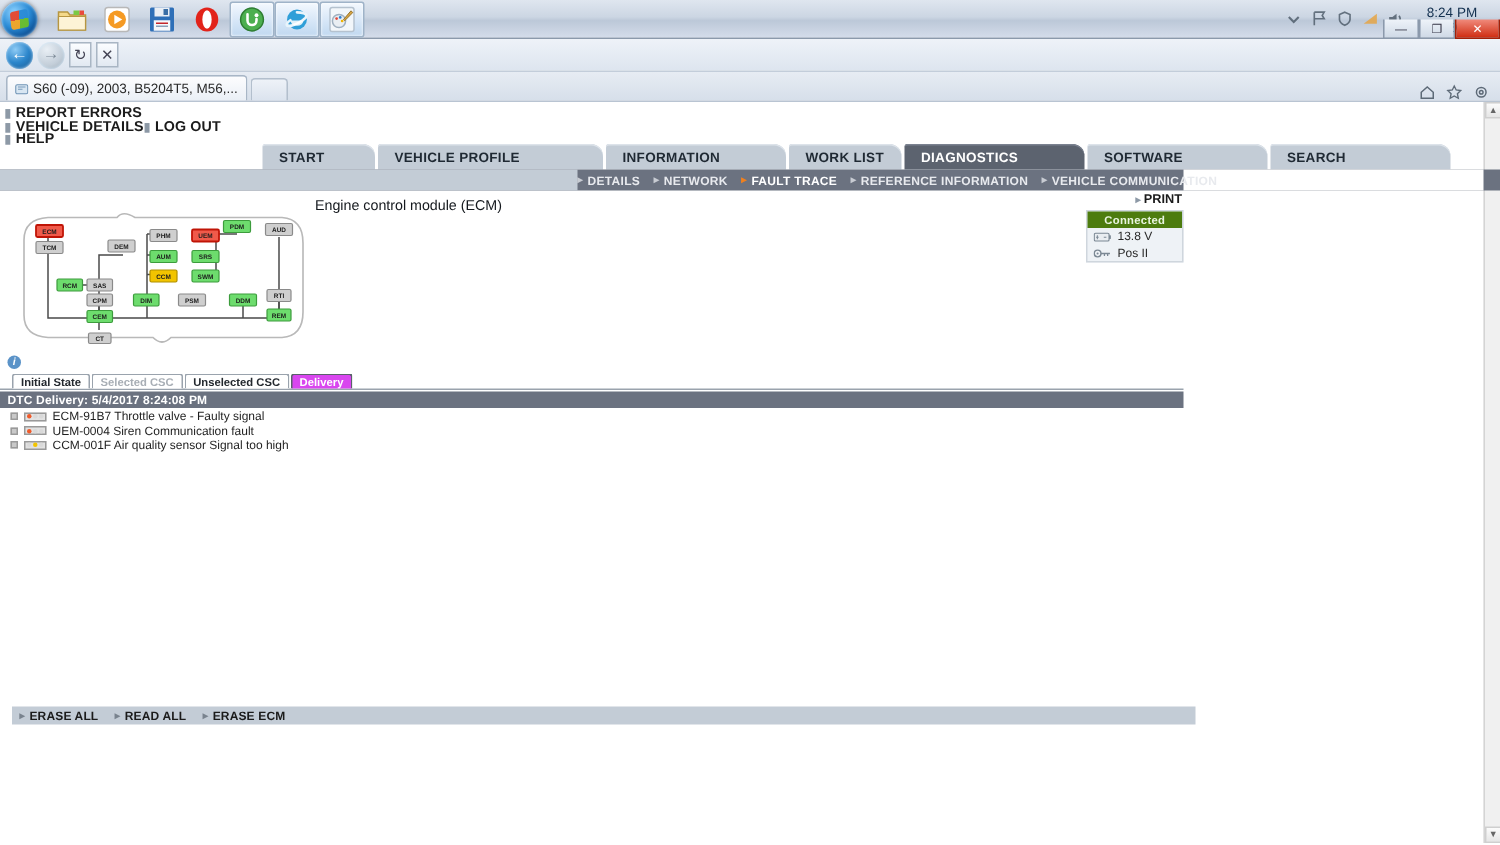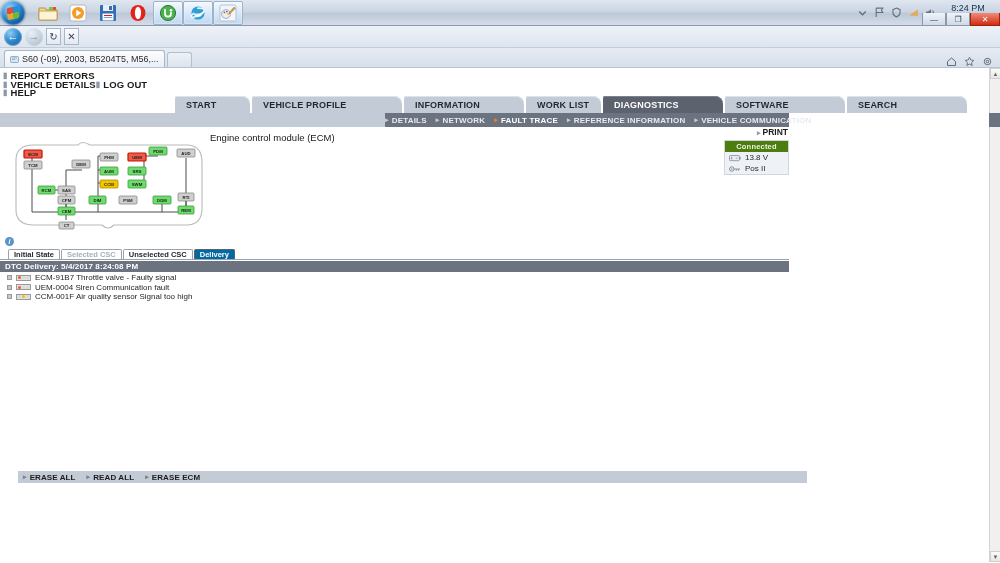--- a/index.html
+++ b/index.html
@@ -210,21 +210,21 @@
     position:absolute;left:0;top:122px;width:789px;height:11px;
     display:flex;align-items:flex-end;padding-left:8px;gap:1px;
     border-bottom:1px solid #9aa3ad;
   }
   .csctab{
     height:10px;padding:0 5px;font-size:7.5px;font-weight:bold;
     display:flex;align-items:center;color:#23282e;
     background:#ffffff;border:1px solid #9aa3ad;border-bottom:none;border-radius:2px 2px 0 0;
   }
   .csctab.disabled{color:#a8aeb5;}
-  .csctab.active{background:#0369a1;color:#ffffff;border-color:#5a616b;}
+  .csctab.active{background:#d946ef;color:#ffffff;border-color:#5a616b;}
 
   
   .dtchead{
     position:absolute;left:0;top:134px;width:789px;height:11px;
     background:#6b7280;color:#ffffff;font-size:8px;font-weight:bold;
     display:flex;align-items:center;padding-left:5px;letter-spacing:.1px;
   }
 
   
   .dtclist{position:absolute;left:0;top:146px;width:789px;}
@@ -239,21 +239,21 @@
     width:15px;height:6px;border:1px solid #9a9a9a;background:#e2e2e2;
     display:flex;align-items:center;gap:1px;padding:0 1px;flex:0 0 auto;
   }
   .lamp i{width:3px;height:3px;border-radius:50%;background:#d9d9d9;display:block;}
   .lamp i.red{background:#ef5b2b;}
   .lamp i.amber{background:#f2c400;}
   .dtctext{white-space:nowrap;}
 
   
   .actionbar{
-    position:absolute;left:18px;top:344px;width:789px;height:12px;
+    position:absolute;left:8px;top:344px;width:789px;height:12px;
     background:#c3ccd6;display:flex;align-items:center;gap:0;padding-left:5px;
   }
   .act{
     font-size:8px;font-weight:bold;color:#1b1b1b;display:flex;align-items:center;
     padding-right:11px;letter-spacing:.1px;
   }
   .act .arr{color:#79838e;font-size:7px;margin-right:3px;}
 </style>
 </head>
 <body>

